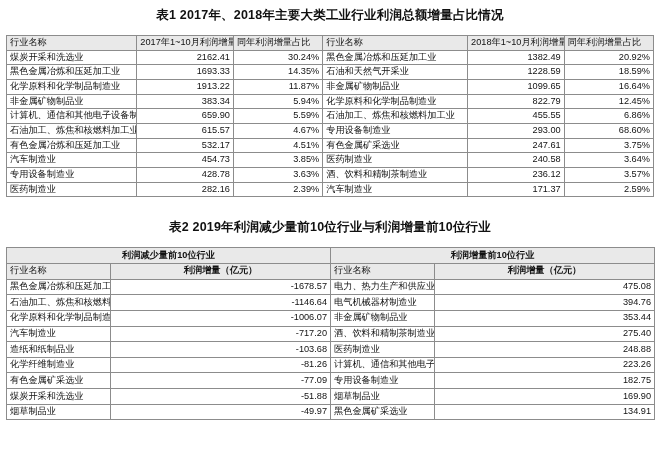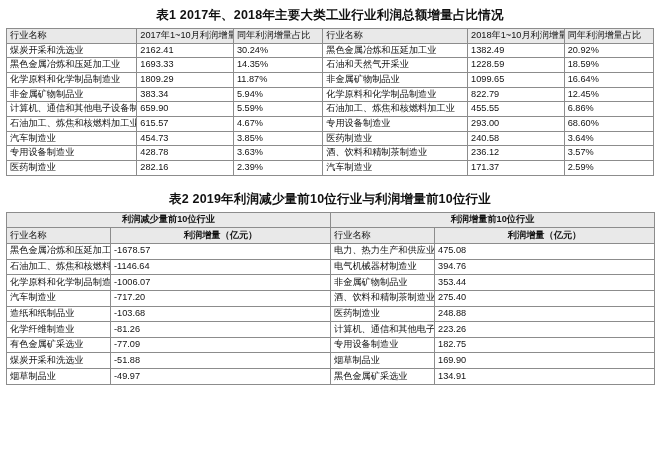--- a/index.html
+++ b/index.html
@@ -25,21 +25,21 @@
     text-align: center;
     font-weight: bold;
     font-size: 12.5px;
     letter-spacing: 0.2px;
     margin: 3px 0 3px 0;
     font-family: "Liberation Sans", "DejaVu Sans", sans-serif;
   }
   table {
     border-collapse: collapse;
     width: 648px;
-    margin: 4px auto;
+    margin: 11px auto;
     table-layout: fixed;
   }
   table.t1 td, table.t1 th {
     border: 1px solid #8c8c8c;
     font-size: 9.2px;
     line-height: 1.05;
     padding: 2px 3px;
     font-family: "Liberation Sans", "DejaVu Sans", sans-serif;
     white-space: nowrap;
     overflow: hidden;
@@ -57,21 +57,21 @@
     background: #e9e9e9;
     font-weight: normal;
     text-align: left;
   }
   .hdr-c {
     background: #e9e9e9;
     text-align: center;
     font-weight: bold;
   }
   .num {
-    text-align: left;
+    text-align: right;
   }
   .c1 { width: 108px; }
   .c2 { width: 80px; }
   .c3 { width: 74px; }
   .c4 { width: 120px; }
   .c5 { width: 80px; }
   .c6 { width: 74px; }
 
   .d1 { width: 104px; }
   .d2 { width: 220px; }
@@ -118,21 +118,21 @@
       <tr>
         <td>黑色金属冶炼和压延加工业</td>
         <td class="num">1693.33</td>
         <td class="num">14.35%</td>
         <td>石油和天然气开采业</td>
         <td class="num">1228.59</td>
         <td class="num">18.59%</td>
       </tr>
       <tr>
         <td>化学原料和化学制品制造业</td>
-        <td class="num">1809.29</td>
+        <td class="num">1913.22</td>
         <td class="num">11.87%</td>
         <td>非金属矿物制品业</td>
         <td class="num">1099.65</td>
         <td class="num">16.64%</td>
       </tr>
       <tr>
         <td>非金属矿物制品业</td>
         <td class="num">383.34</td>
         <td class="num">5.94%</td>
         <td>化学原料和化学制品制造业</td>
@@ -147,20 +147,28 @@
         <td class="num">455.55</td>
         <td class="num">6.86%</td>
       </tr>
       <tr>
         <td>石油加工、炼焦和核燃料加工业</td>
         <td class="num">615.57</td>
         <td class="num">4.67%</td>
         <td>专用设备制造业</td>
         <td class="num">293.00</td>
         <td class="num">68.60%</td>
+      </tr>
+      <tr>
+        <td>有色金属冶炼和压延加工业</td>
+        <td class="num">532.17</td>
+        <td class="num">4.51%</td>
+        <td>有色金属矿采选业</td>
+        <td class="num">247.61</td>
+        <td class="num">3.75%</td>
       </tr>
       <tr>
         <td>汽车制造业</td>
         <td class="num">454.73</td>
         <td class="num">3.85%</td>
         <td>医药制造业</td>
         <td class="num">240.58</td>
         <td class="num">3.64%</td>
       </tr>
       <tr>

